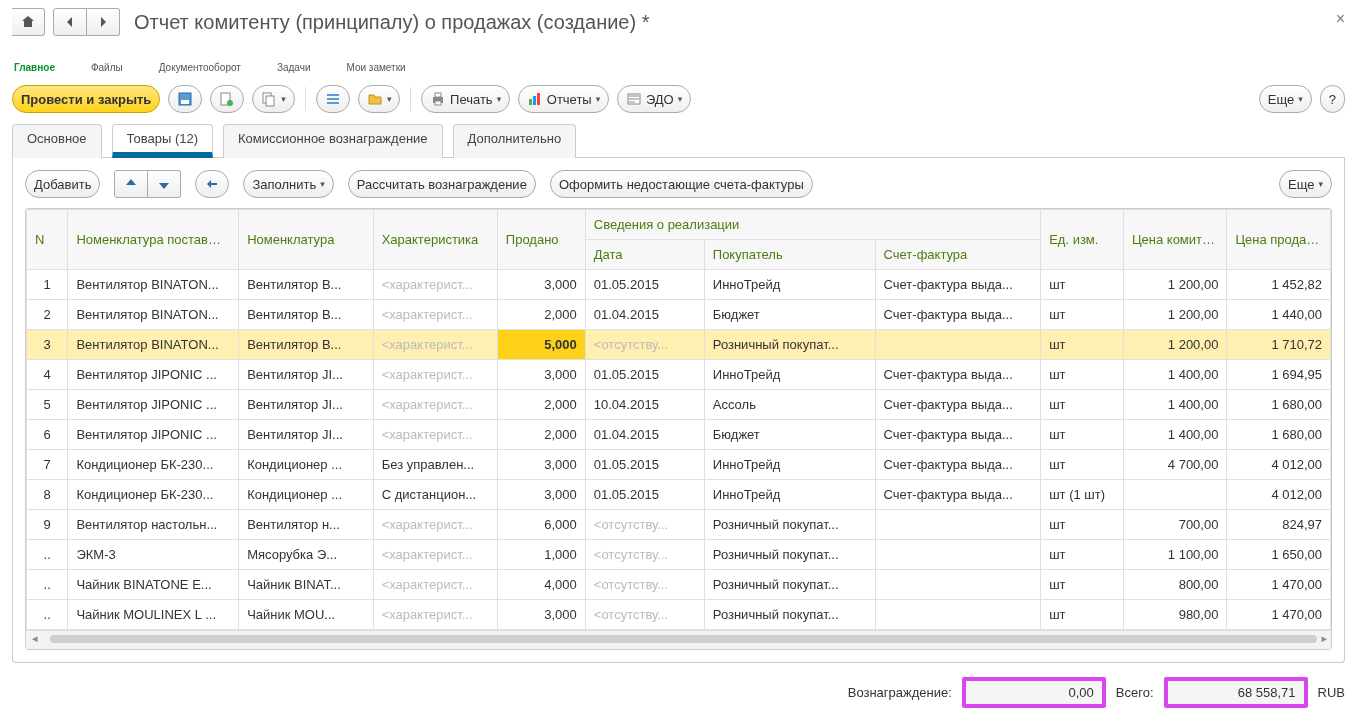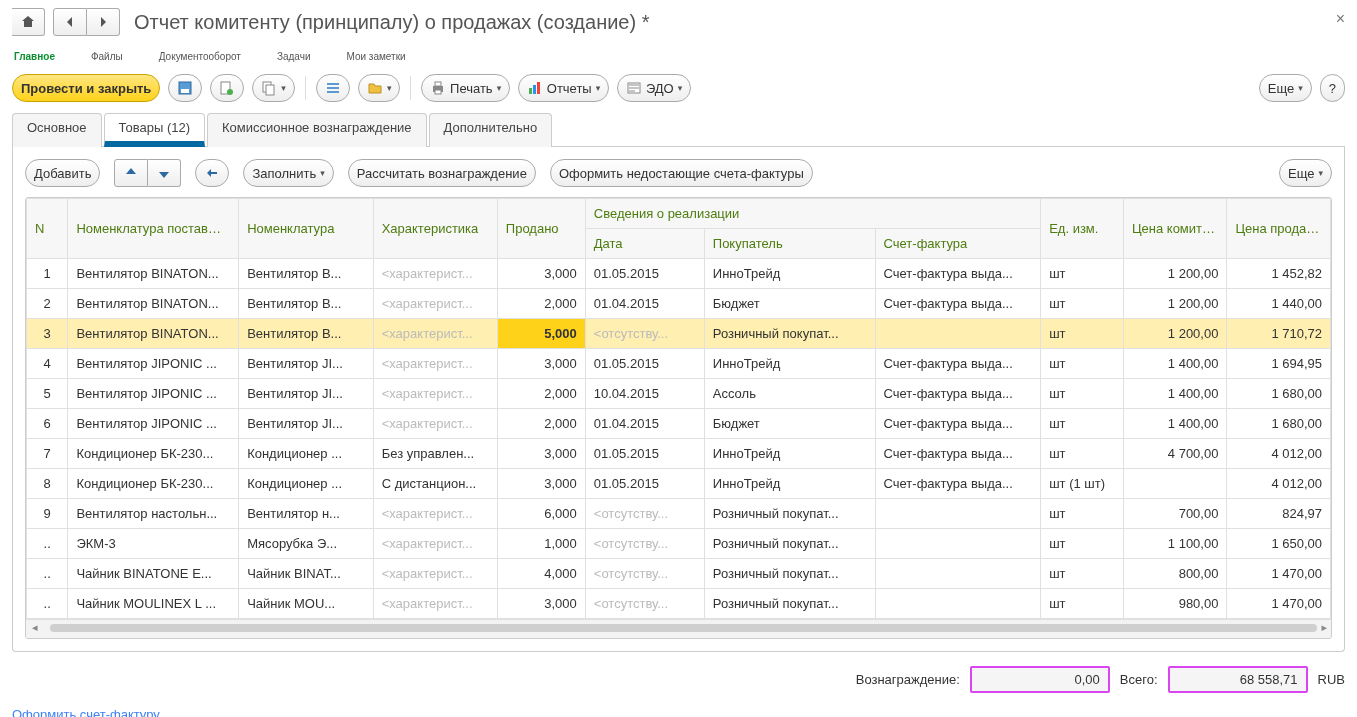--- a/index.html
+++ b/index.html
@@ -1,54 +1,54 @@
 <!DOCTYPE html>
 <html><head>
 <meta charset="utf-8">
 <style>
 html,body{margin:0;padding:0;font-family:Arial,sans-serif;font-size:13px;color:#333;background:#fff}
 .window{width:1357px;height:717px;position:relative;box-sizing:border-box;padding:8px 12px}
-.titlebar{display:flex;align-items:center;height:28px;margin-bottom:9px}
+.titlebar{display:flex;align-items:center;height:28px;margin-bottom:20px}
 .nav-btns{display:flex;gap:0}
 .btn{background:linear-gradient(#fff,#eee);border:1px solid #aaa;border-radius:14px;height:26px;display:inline-flex;align-items:center;justify-content:center;cursor:pointer;padding:0 8px;font-size:13px}
 .btn-group{display:inline-flex}
 .btn-group .btn{border-radius:0}
 .btn-group .btn:first-child{border-radius:3px 0 0 3px}
 .btn-group .btn:last-child{border-radius:0 3px 3px 0;border-left:none}
 .btn-yellow{background:linear-gradient(#ffe680,#ffd21a);border-color:#c9a400;font-weight:bold}
 .title{font-size:20px;color:#555;margin-left:14px}
 .close-x{position:absolute;right:12px;top:10px;font-size:16px;color:#777;cursor:pointer}
 .menu{display:flex;gap:36px;padding:6px 2px 8px;font-size:10px}
 .menu-item{cursor:pointer;color:#555}
 .menu-item.active{color:#0a8f2f;font-weight:bold}
 .toolbar{display:flex;align-items:center;gap:8px;padding:4px 0 10px;border-bottom:0}
 .toolbar .sep{width:1px;height:24px;background:#ddd;margin:0 2px}
 .toolbar-right{margin-left:auto;display:flex;gap:8px}
 .icon-svg{width:16px;height:16px;display:block}
 .tabs{display:flex;border-bottom:1px solid #ccc}
-.tab{padding:6px 14px;border:1px solid #ccc;border-bottom:none;background:#f5f5f5;border-radius:4px 4px 0 0;margin-right:2px;cursor:pointer;position:relative;top:1px;color:#444}
+.tab{padding:6px 14px;border:1px solid #ccc;border-bottom:none;background:#f5f5f5;border-radius:4px 4px 0 0;margin-right:10px;cursor:pointer;position:relative;top:1px;color:#444}
 .tab.active{background:#fff;border-bottom:6px solid #0369a1}
 .panel{border:1px solid #ccc;border-top:none;padding:12px;border-radius:0 0 4px 4px}
 .panel-toolbar{display:flex;align-items:center;gap:14px;margin-bottom:10px}
 .panel-toolbar .right{margin-left:auto}
 .table-wrap{border:1px solid #ccc;border-radius:3px;overflow:hidden}
 table{border-collapse:collapse;width:100%;table-layout:fixed}
 th,td{border:1px solid #e0e0e0;padding:5px 8px;text-align:left;white-space:nowrap;overflow:hidden;text-overflow:ellipsis;font-size:13px;height:19px}
 th{background:#f7f7f7;font-weight:normal;color:#4d7c0f}
 td.num{text-align:right}
 td.center{text-align:center}
 .placeholder{color:#bbb}
 tr.sel td{background:#ffefb0}
 tr.sel td.hot{background:#ffd21a;font-weight:bold}
 .hscroll{height:18px;background:#f3f3f3;border-top:1px solid #e0e0e0;position:relative}
 .hscroll::after{content:"";position:absolute;left:24px;right:14px;top:4px;height:8px;background:#cfcfcf;border-radius:4px}
 .hscroll::before{content:"◂";position:absolute;left:6px;top:1px;color:#888;font-size:11px}
 .hscroll-r{position:absolute;right:4px;top:1px;color:#888;font-size:11px}
 .totals{display:flex;justify-content:flex-end;align-items:center;gap:10px;margin-top:14px;font-size:13px}
-.totals .val{display:inline-block;min-width:120px;text-align:right;background:#f5f5f5;border:2px solid #d946ef;padding:4px 8px;border-radius:2px}
+.totals .val{display:inline-block;min-width:120px;text-align:right;background:#f5f5f5;border:4px solid #d946ef;padding:4px 8px;border-radius:2px}
 .link{color:#3b82f6;text-decoration:underline dotted;cursor:pointer;margin-top:14px;display:inline-block}
 .caret{font-size:9px;margin-left:4px;color:#555}
 </style>
 </head>
 <body>
 
 <div class="window">
   <div class="titlebar">
     <div class="btn-group nav-btns">
       <div class="btn">

